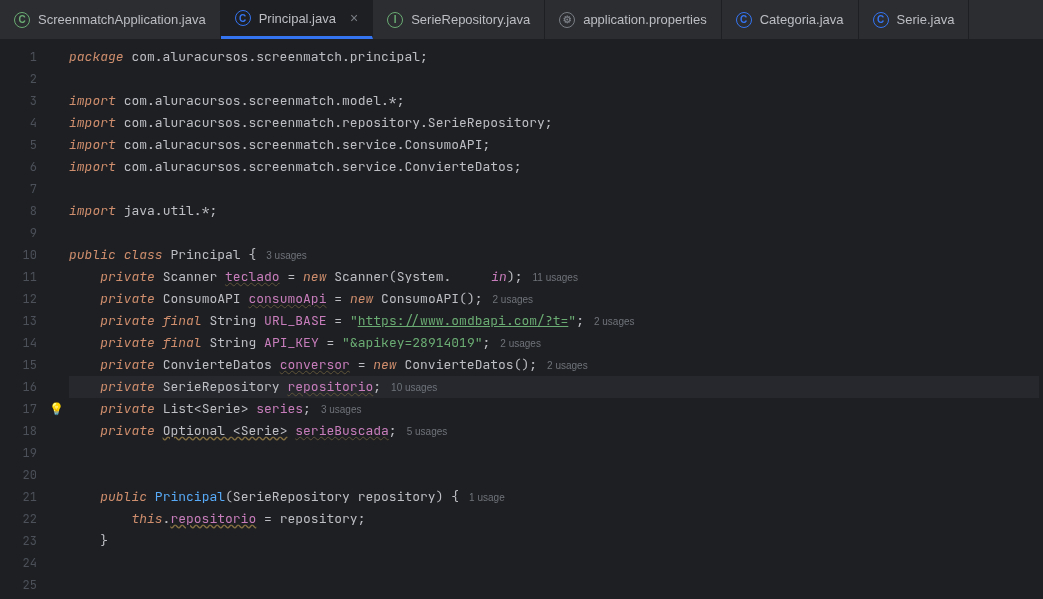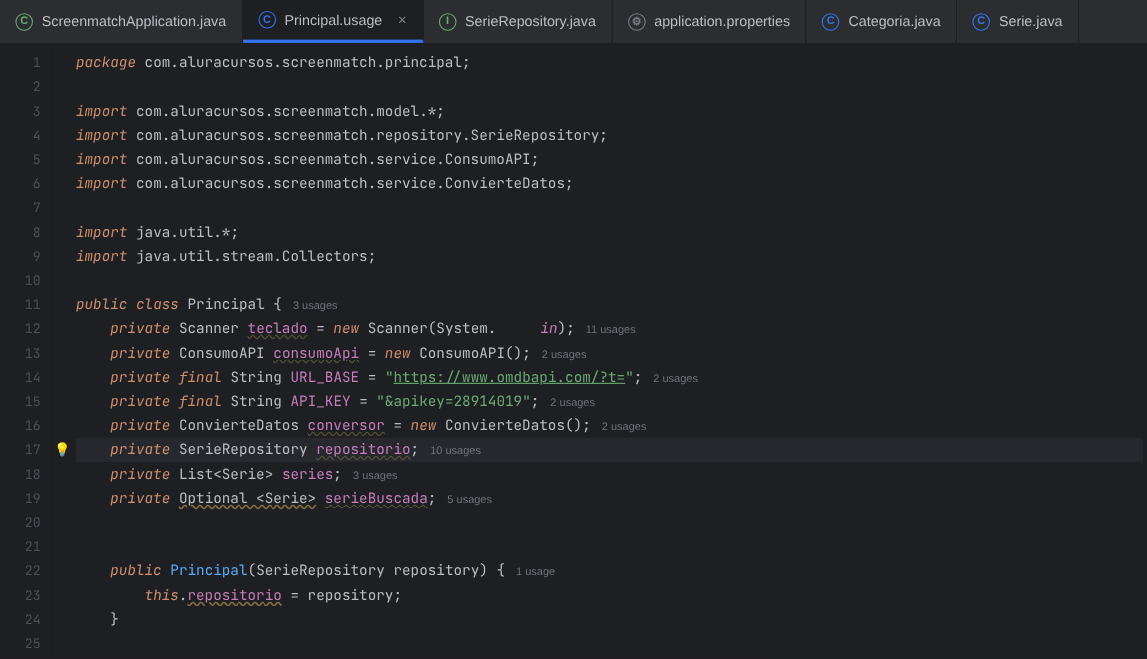--- a/index.html
+++ b/index.html
@@ -95,21 +95,21 @@
 </head>
 <body>
 
 <div class="tabs">
   <div class="tab">
     <span class="icon-c">C</span>
     <span>ScreenmatchApplication.java</span>
   </div>
   <div class="tab active">
     <span class="icon-cb">C</span>
-    <span>Principal.usage</span>
+    <span>Principal.java</span>
     <span class="close-x">×</span>
   </div>
   <div class="tab">
     <span class="icon-i">I</span>
     <span>SerieRepository.java</span>
   </div>
   <div class="tab">
     <span class="icon-p">⚙</span>
     <span>application.properties</span>
   </div>
@@ -182,21 +182,20 @@
   </div>
   <div class="code">
     <div class="line"><span class="kw">package</span><span class="decl"> </span><span class="decl">com.aluracursos.screenmatch.principal</span><span class="punct">;</span></div>
     <div class="line"></div>
     <div class="line"><span class="kw">import</span><span> </span><span class="decl">com.aluracursos.screenmatch.model.*</span><span class="punct">;</span></div>
     <div class="line"><span class="kw">import</span><span> </span><span class="decl">com.aluracursos.screenmatch.repository.SerieRepository</span><span class="punct">;</span></div>
     <div class="line"><span class="kw">import</span><span> </span><span class="decl">com.aluracursos.screenmatch.service.ConsumoAPI</span><span class="punct">;</span></div>
     <div class="line"><span class="kw">import</span><span> </span><span class="decl">com.aluracursos.screenmatch.service.ConvierteDatos</span><span class="punct">;</span></div>
     <div class="line"></div>
     <div class="line"><span class="kw">import</span><span> </span><span class="decl">java.util.*</span><span class="punct">;</span></div>
-    <div class="line"><span class="kw">import</span><span> </span><span class="decl">java.util.stream.Collectors</span><span class="punct">;</span></div>
     <div class="line"></div>
     <div class="line"><span class="kw">public</span><span> </span><span class="kw">class</span><span> </span><span class="classname">Principal</span><span class="punct"> {</span><span class="usage">3 usages</span></div>
     <div class="line"><span>    </span><span class="kw">private</span><span> </span><span class="type">Scanner</span><span> </span><span class="field-u">teclado</span><span class="punct"> = </span><span class="kw">new</span><span class="decl"> Scanner(System.</span><span class="static">in</span><span class="punct">);</span><span class="usage">11 usages</span></div>
     <div class="line"><span>    </span><span class="kw">private</span><span> </span><span class="type">ConsumoAPI</span><span> </span><span class="field-u">consumoApi</span><span class="punct"> = </span><span class="kw">new</span><span class="decl"> ConsumoAPI();</span><span class="usage">2 usages</span></div>
     <div class="line"><span>    </span><span class="kw">private</span><span> </span><span class="kw">final</span><span> </span><span class="type">String</span><span> </span><span class="field">URL_BASE</span><span class="punct"> = </span><span class="str">"</span><span class="link">https://www.omdbapi.com/?t=</span><span class="str">"</span><span class="punct">;</span><span class="usage">2 usages</span></div>
     <div class="line"><span>    </span><span class="kw">private</span><span> </span><span class="kw">final</span><span> </span><span class="type">String</span><span> </span><span class="field">API_KEY</span><span class="punct"> = </span><span class="str">"&amp;apikey=28914019"</span><span class="punct">;</span><span class="usage">2 usages</span></div>
     <div class="line"><span>    </span><span class="kw">private</span><span> </span><span class="type">ConvierteDatos</span><span> </span><span class="field-u">conversor</span><span class="punct"> = </span><span class="kw">new</span><span class="decl"> ConvierteDatos();</span><span class="usage">2 usages</span></div>
     <div class="line highlight"><span>    </span><span class="kw">private</span><span> </span><span class="type">SerieRepository</span><span> </span><span class="field-u">repositorio</span><span class="punct">;</span><span class="usage">10 usages</span></div>
     <div class="line"><span>    </span><span class="kw">private</span><span> </span><span class="type">List</span><span class="generic">&lt;Serie&gt;</span><span> </span><span class="field">series</span><span class="punct">;</span><span class="usage">3 usages</span></div>
     <div class="line"><span>    </span><span class="kw">private</span><span> </span><span class="type warn">Optional </span><span class="generic warn">&lt;Serie&gt;</span><span> </span><span class="field-u">serieBuscada</span><span class="punct">;</span><span class="usage">5 usages</span></div>

